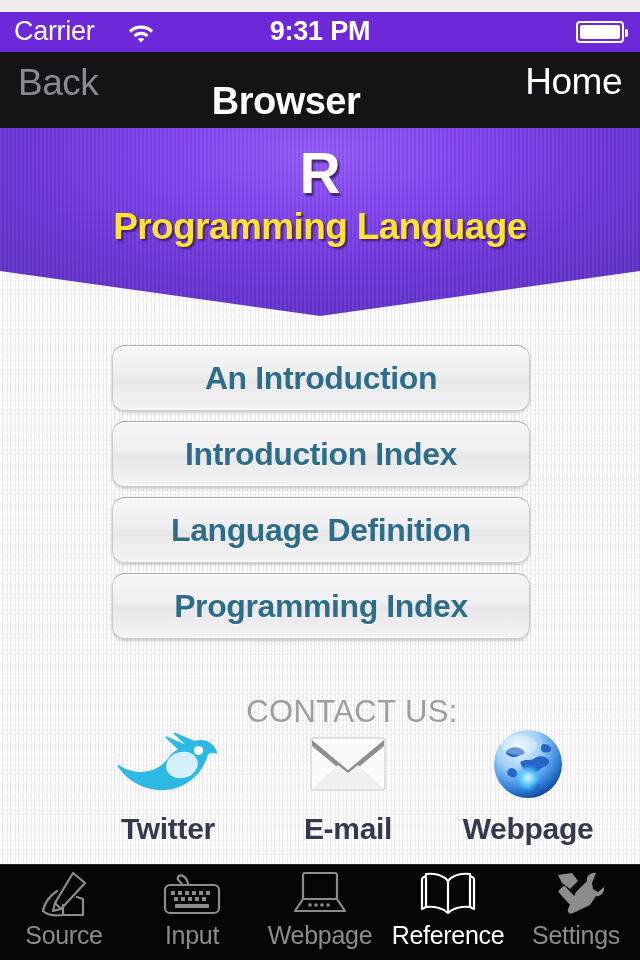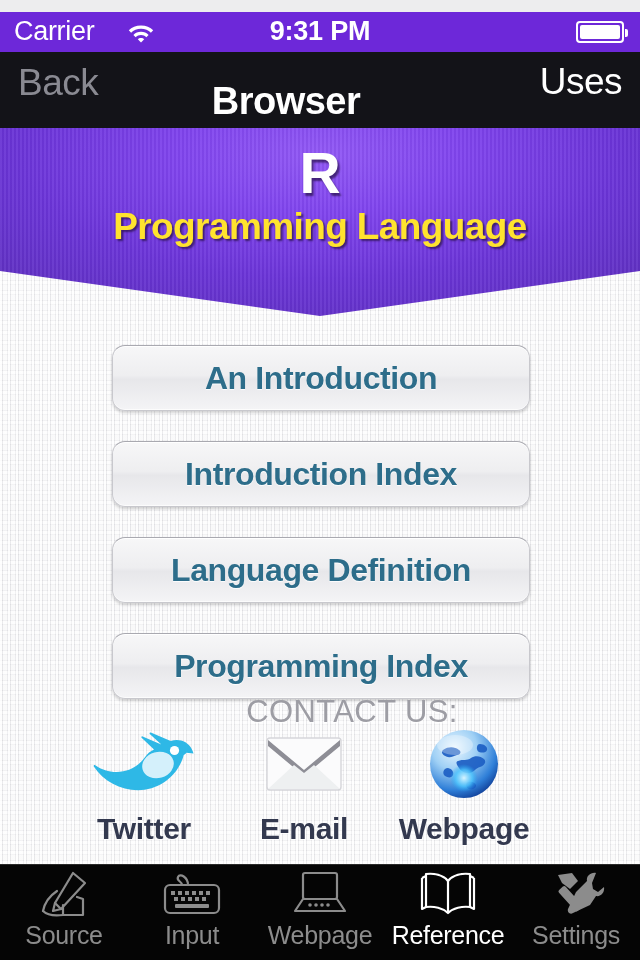--- a/index.html
+++ b/index.html
@@ -178,21 +178,21 @@
   
   .menu-list {
     position: absolute;
     top: 217px; left: 112px;
     width: 418px;
   }
   .menu-button {
     position: relative;
     width: 418px;
     height: 66px;
-    margin-bottom: 30px;
+    margin-bottom: 10px;
     border-radius: 13px;
     background: linear-gradient(to bottom, #f7f7f8 0%, #eeeef0 46%, #e7e7ea 52%, #f4f4f6 100%);
     border: 1px solid #c8c8cd;
     border-top-color: #a9a9b0;
     box-shadow:
       0 2px 3px rgba(0,0,0,0.17),
       inset 0 1px 0 rgba(255,255,255,0.95),
       inset 0 -1px 0 rgba(255,255,255,0.7);
     box-sizing: border-box;
     display: flex;
@@ -215,24 +215,25 @@
     width: 640px;
     text-align: center;
     font-size: 31px;
     color: #9d9da4;
     letter-spacing: 0.4px;
     text-shadow: 0 1px 1px rgba(255,255,255,0.9);
     padding-left: 32px;
   }
   .contact-row {
     position: absolute;
-    left: 44px; top: 600px;
+    left: 60px; top: 600px;
     width: 520px;
     display: flex;
-    justify-content: center;
+    justify-content: space-between;
+    padding-left: 28px;
   }
   .contact-item {
     width: 160px;
     display: flex;
     flex-direction: column;
     align-items: center;
     cursor: pointer;
   }
   .contact-glyph {
     height: 72px;
@@ -297,21 +298,21 @@
     </svg>
     <div class="status-time">9:31 PM</div>
     <div class="battery">
       <div class="battery-fill"></div>
     </div>
   </div>
 
   <div class="nav-bar">
     <div class="nav-back">Back</div>
     <div class="nav-title">Browser</div>
-    <div class="nav-home">Uses</div>
+    <div class="nav-home">Home</div>
   </div>
 
   <div class="content">
 
     <div class="banner">
       <div class="banner-bg"></div>
       <div class="banner-r">R</div>
       <div class="banner-sub1">Programming Language</div>
     </div>
 

